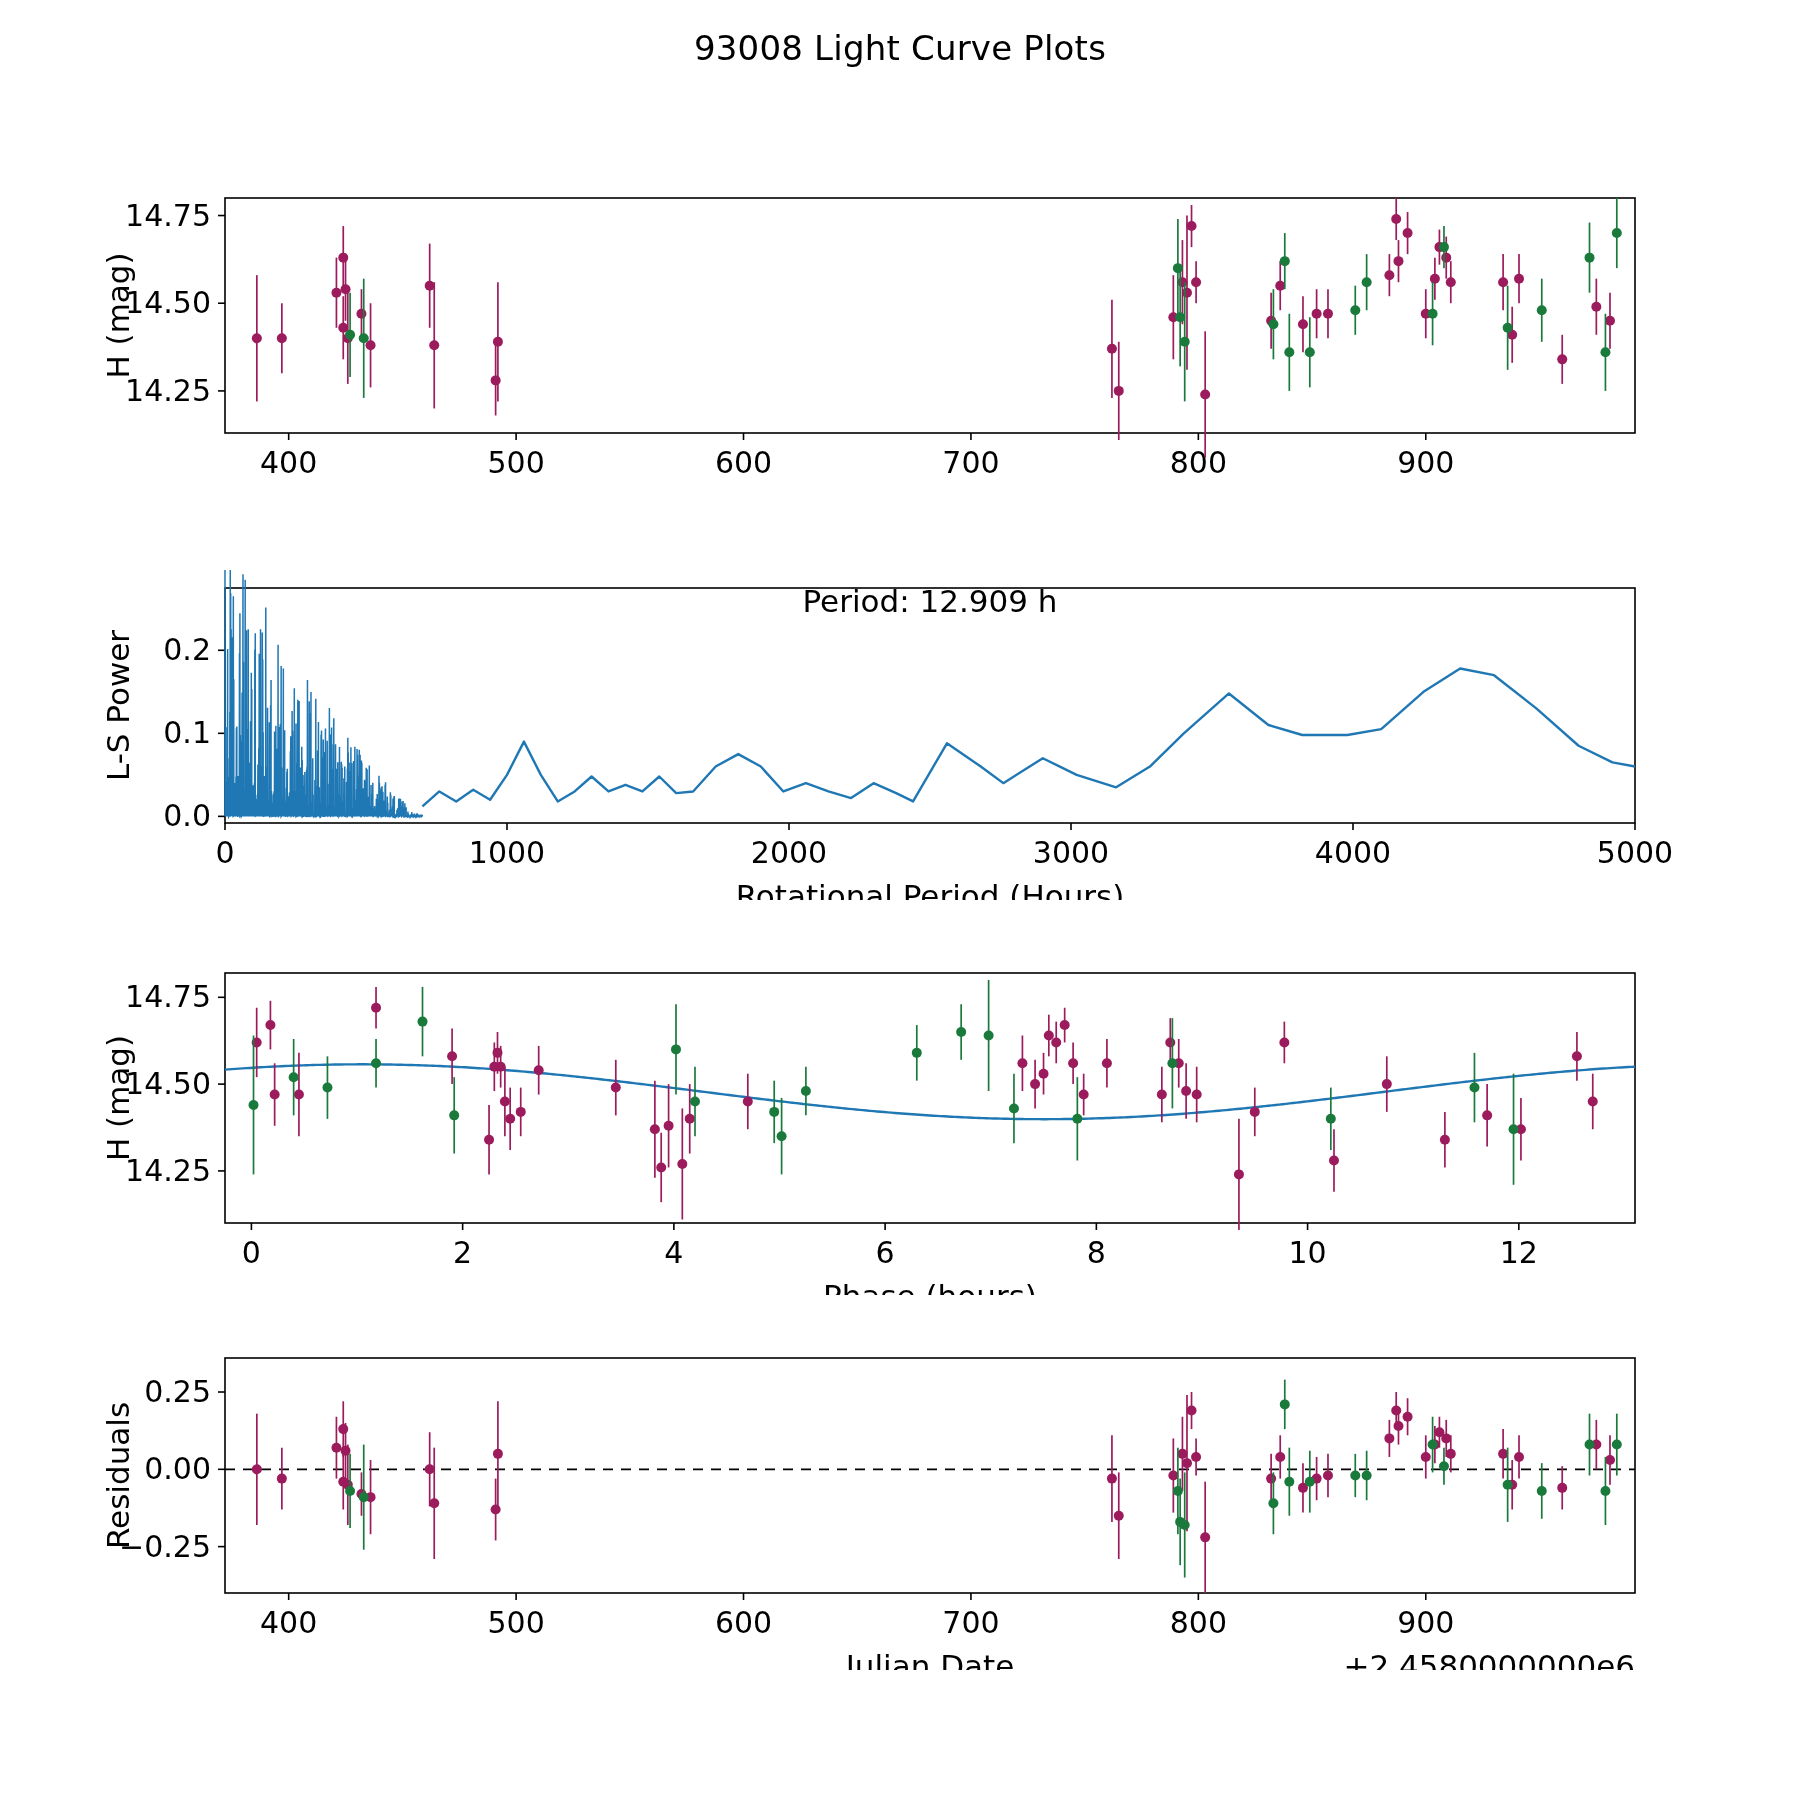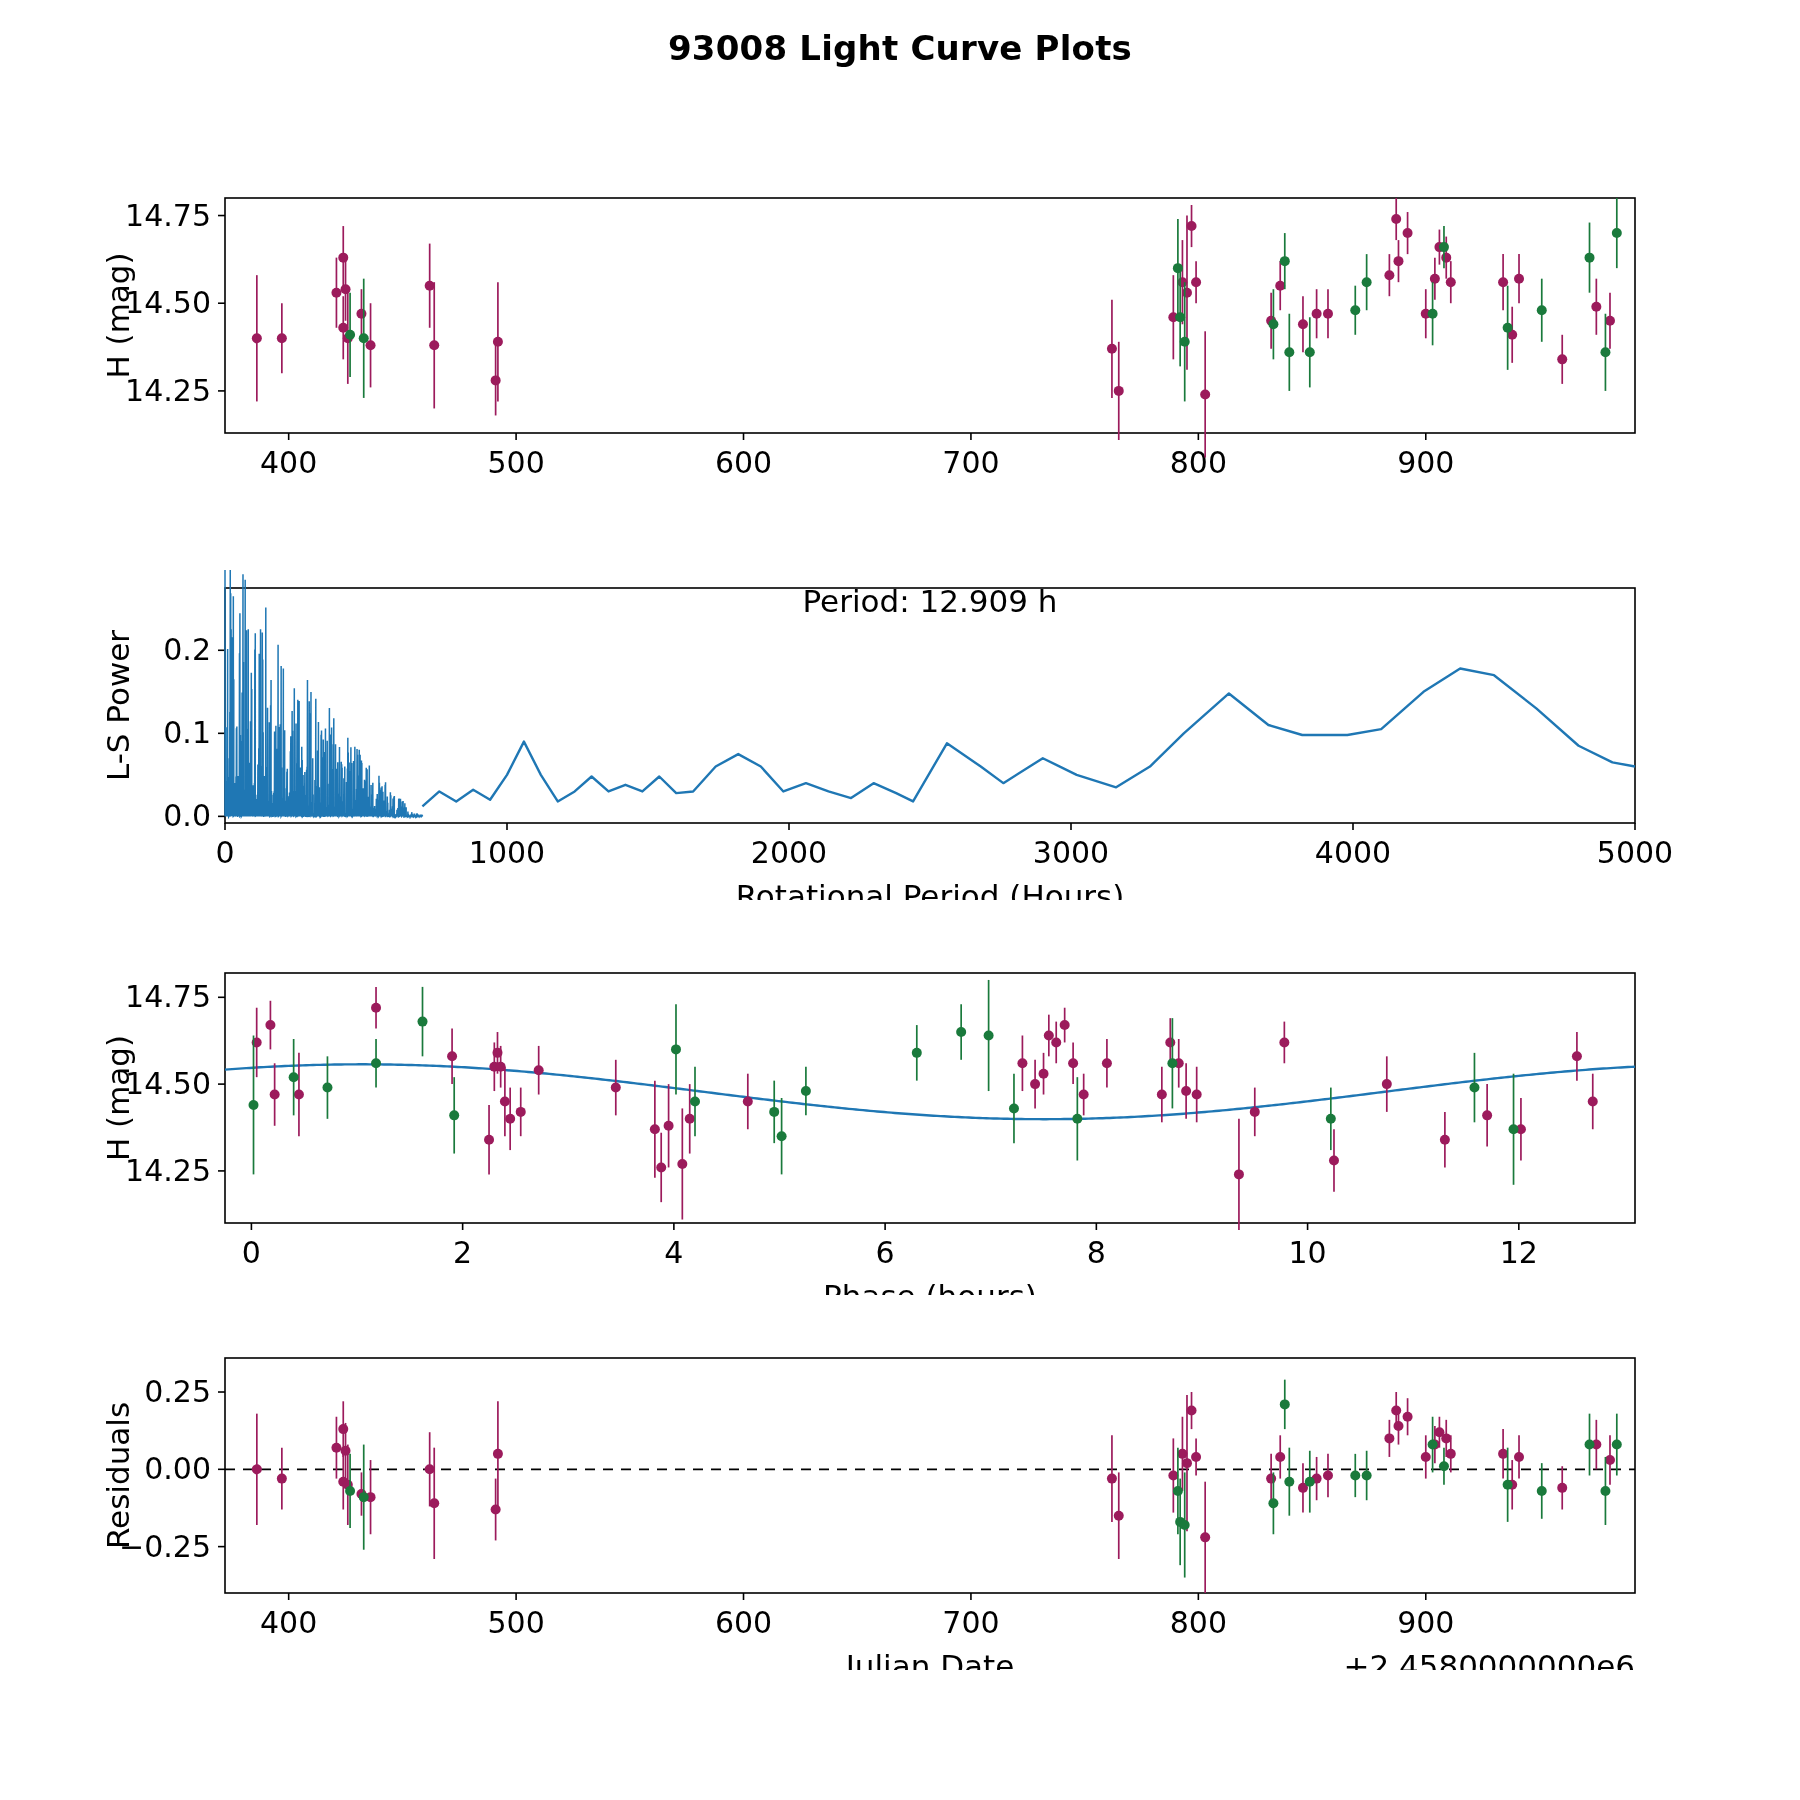--- a/index.html
+++ b/index.html
@@ -5,21 +5,21 @@
   html,body{margin:0;padding:0;}
   body{
     width:1800px;height:1800px;background:#ffffff;
     font-family:"DejaVu Sans", sans-serif;
     color:#000000;
     overflow:hidden;
   }
   .page{position:relative;width:1800px;height:1800px;}
   .fig-title{
     position:absolute;left:0;top:28px;width:1800px;text-align:center;
-    font-size:34px;letter-spacing:.2px;font-weight:bold;
+    font-size:34px;letter-spacing:.2px;
   }
   .panel{position:absolute;}
   svg{display:block;}
   .tick-label{font-size:30px;font-family:"DejaVu Sans", sans-serif;}
   .axis-label{font-size:31px;font-family:"DejaVu Sans", sans-serif;}
   .offset-label{font-size:31px;font-family:"DejaVu Sans", sans-serif;}
   .ann{font-size:31px;font-family:"DejaVu Sans", sans-serif;}
 </style>
 </head>
 <body>

